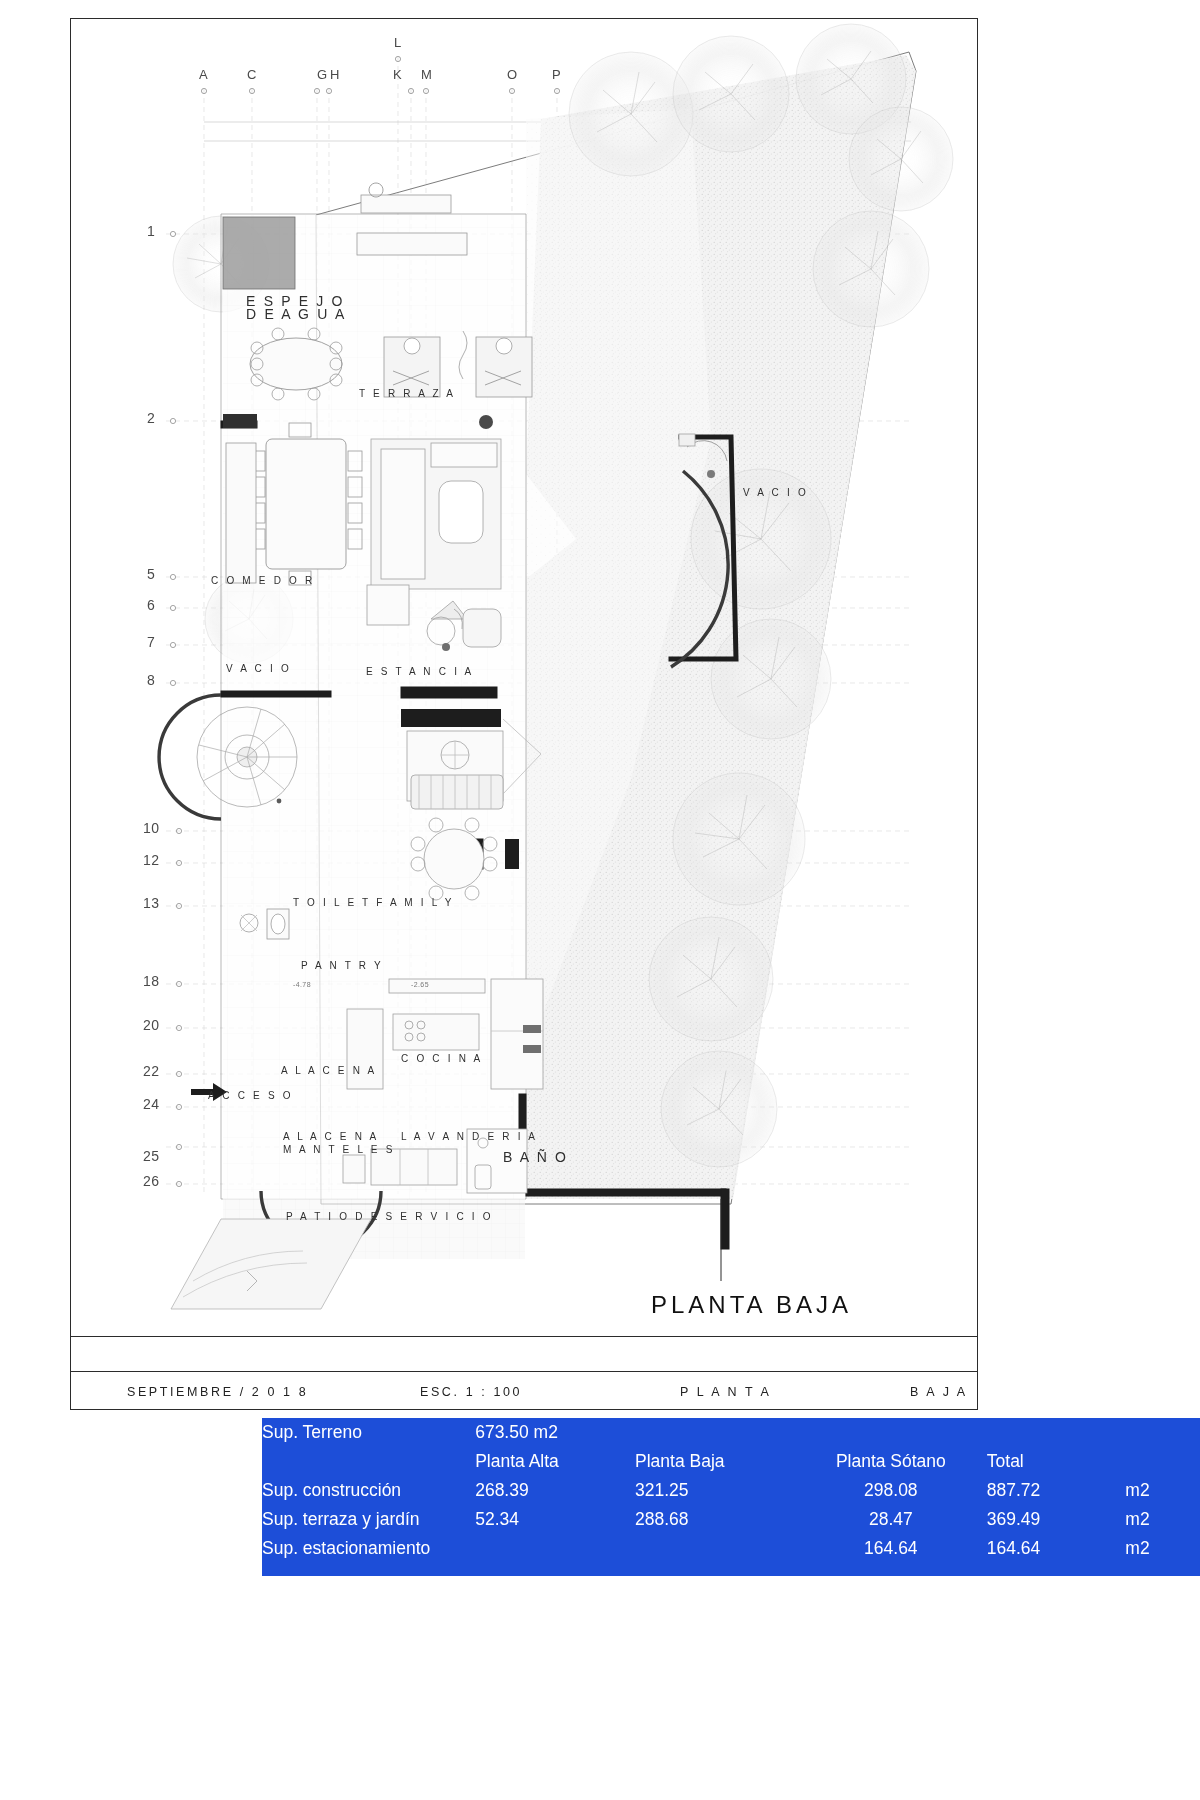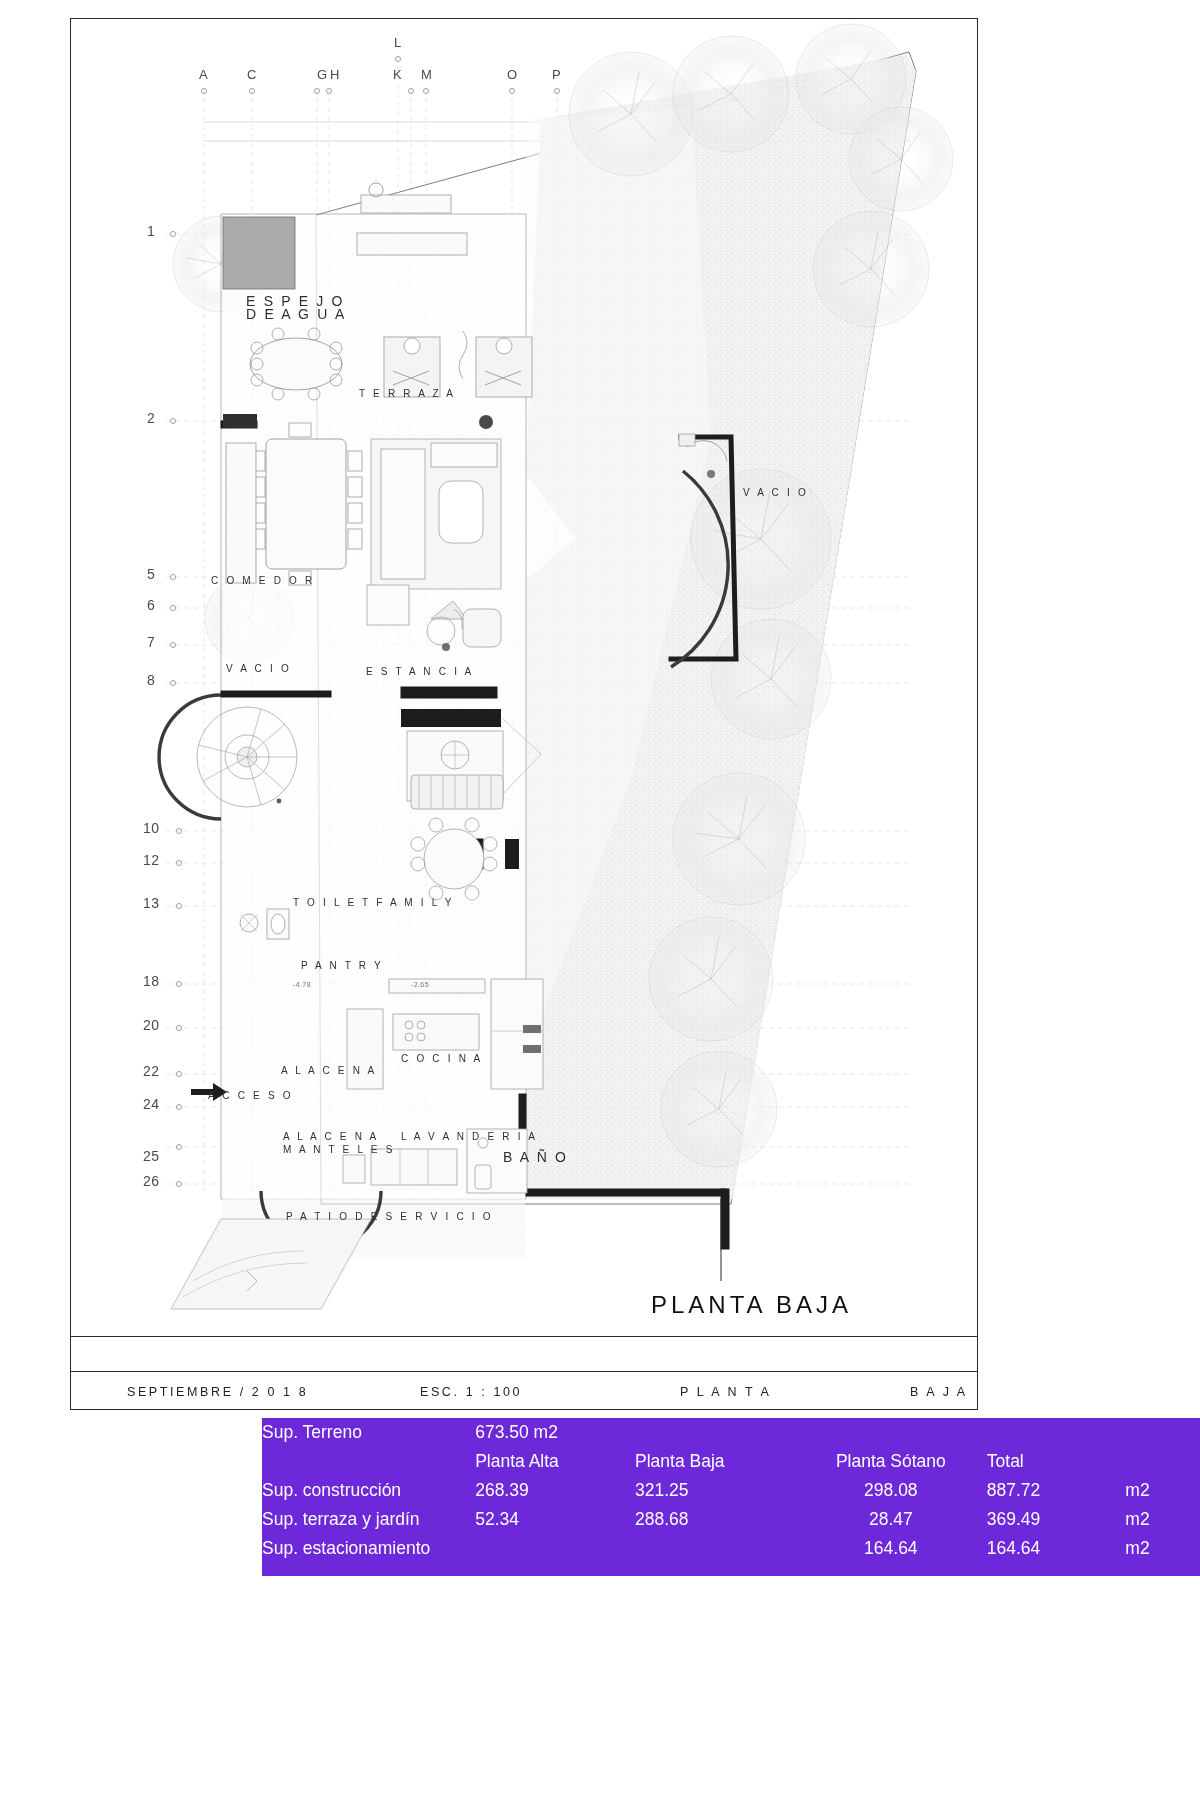--- a/index.html
+++ b/index.html
@@ -108,21 +108,21 @@
     white-space: nowrap;
   }
 
   
   #areas-table {
     position: absolute;
     left: 262px;
     top: 1418px;
     width: 938px;
     height: 158px;
-    background: #6d28d9;
+    background: #1d4ed8;
     color: #ffffff;
   }
   #areas-table table {
     width: 100%;
     border-collapse: collapse;
     font-size: 17.5px;
     font-family: "Liberation Sans", sans-serif;
   }
   #areas-table td {
     padding: 4px 0 4px 0;

